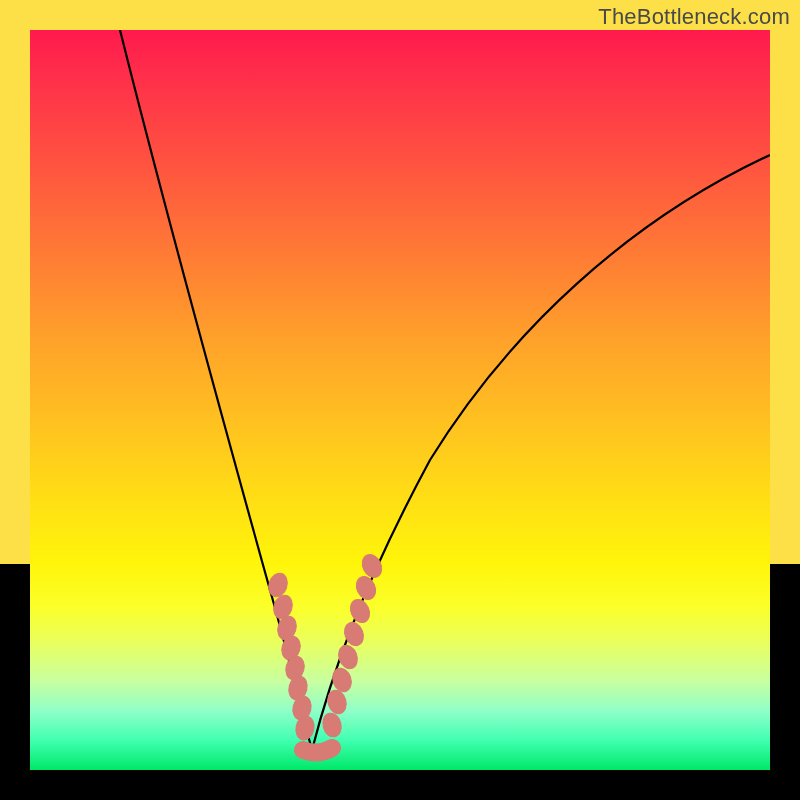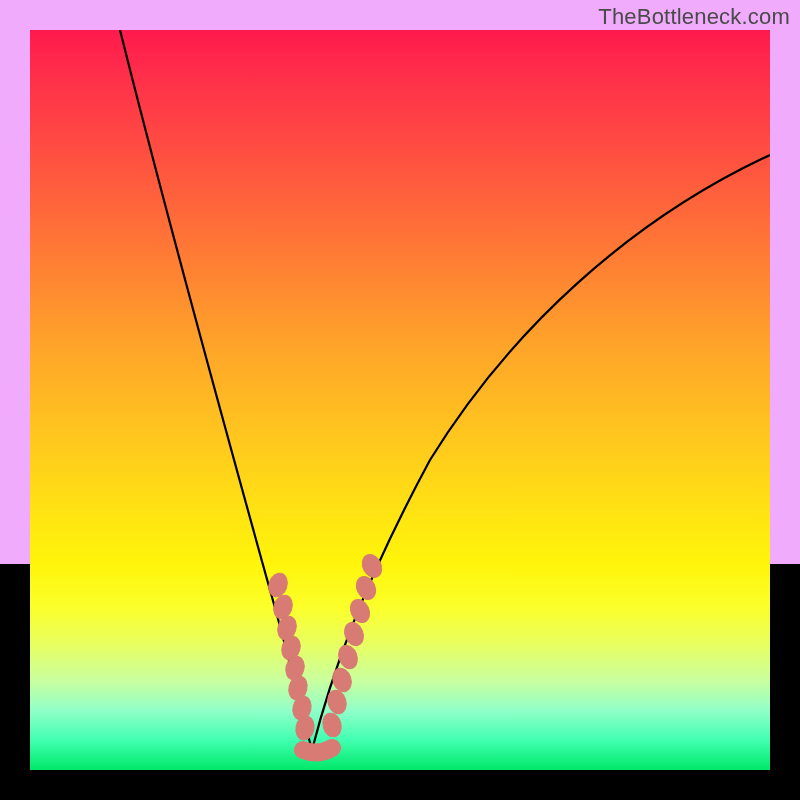--- a/index.html
+++ b/index.html
@@ -8,21 +8,21 @@
     width: 800px;
     height: 800px;
     overflow: hidden;
     background: #000;
     font-family: Arial, Helvetica, sans-serif;
   }
   .frame {
     position: absolute;
     top: 0; left: 0;
     width: 800px; height: 564px;
-    background: #f0abfc;
+    background: #fde047;
   }
   .plot-area {
     position: absolute;
     top: 30px;
     left: 30px;
     width: 740px;
     height: 740px;
     overflow: hidden;
   }
   .gradient-bg {

